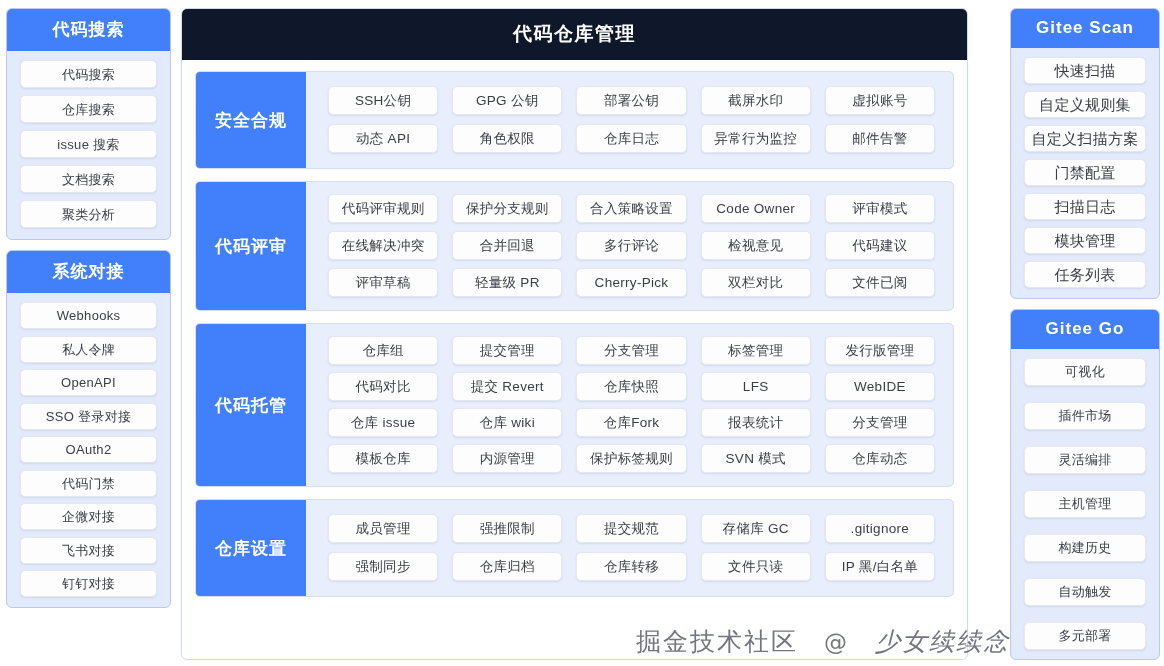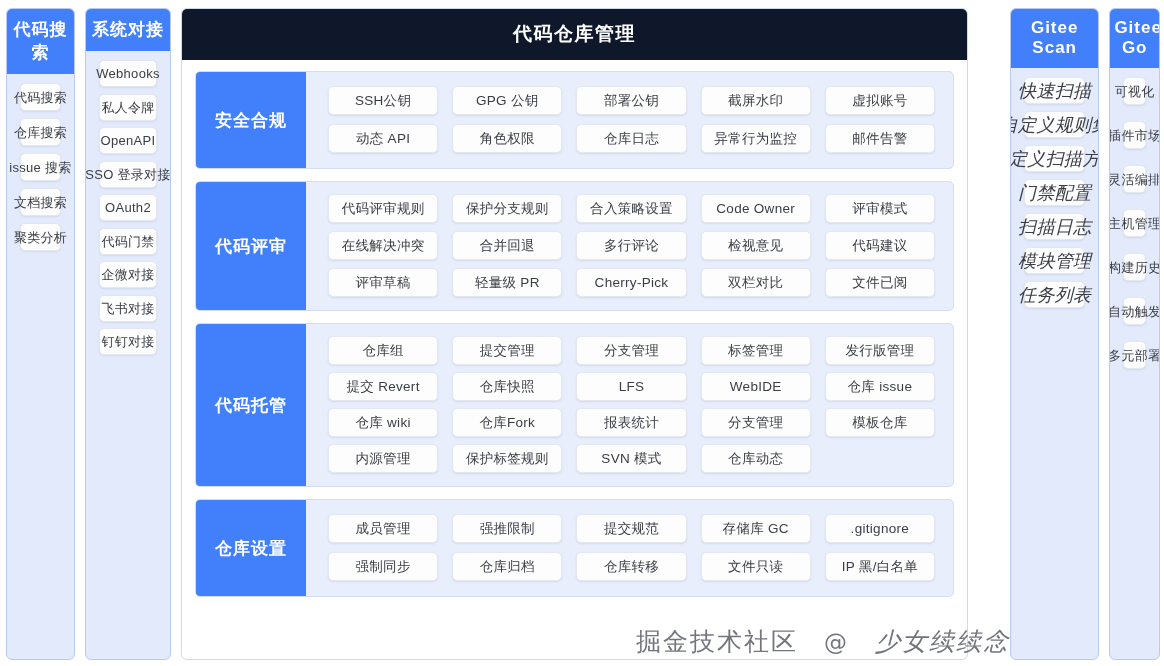--- a/index.html
+++ b/index.html
@@ -38,21 +38,21 @@
     text-align: center;
     white-space: nowrap;
     letter-spacing: .3px;
   }
 
   
   .side-col {
     width: 165px;
     flex: 0 0 165px;
     display: flex;
-    flex-direction: row;
+    flex-direction: column;
     gap: 10px;
   }
   .side-col.right { width: 150px; flex: 0 0 150px; margin-left: 32px; }
 
   .panel {
     border: 1px solid #b9c9f2;
     border-radius: 6px;
     background: #e3eafc;
     overflow: hidden;
     display: flex;
@@ -75,21 +75,21 @@
     gap: 7px;
     flex: 1 1 auto;
   }
   .panel-body .pill { height: 27px; font-size: 13px; }
 
   
   #panel-code-search .panel-body .pill { height: 28px; }
   #panel-system .panel-body { gap: 6.5px; padding-bottom: 10px; }
   #panel-system .panel-body .pill { height: 27px; }
   #panel-scan .panel-body { gap: 7px; }
-  #panel-scan .panel-body .pill { height: 27px; font-size: 18px; font-style: italic; }
+  #panel-scan .panel-body .pill { height: 27px; font-size: 15px; }
   #panel-go .panel-body { gap: 16px; }
   #panel-go .panel-body .pill { height: 28px; font-size: 13px; }
 
   
   .main-panel {
     flex: 1 1 auto;
     border: 1px solid #cfd9ee;
     border-radius: 6px;
     background: #ffffff;
     display: flex;
@@ -247,20 +247,21 @@
       </div>
 
       <div class="section" id="sec-hosting">
         <div class="section-label">代码托管</div>
         <div class="section-grid">
           <div class="pill">仓库组</div>
           <div class="pill">提交管理</div>
           <div class="pill">分支管理</div>
           <div class="pill">标签管理</div>
           <div class="pill">发行版管理</div>
+          <div class="pill">代码对比</div>
           <div class="pill">提交 Revert</div>
           <div class="pill">仓库快照</div>
           <div class="pill">LFS</div>
           <div class="pill">WebIDE</div>
           <div class="pill">仓库 issue</div>
           <div class="pill">仓库 wiki</div>
           <div class="pill">仓库Fork</div>
           <div class="pill">报表统计</div>
           <div class="pill">分支管理</div>
           <div class="pill">模板仓库</div>

